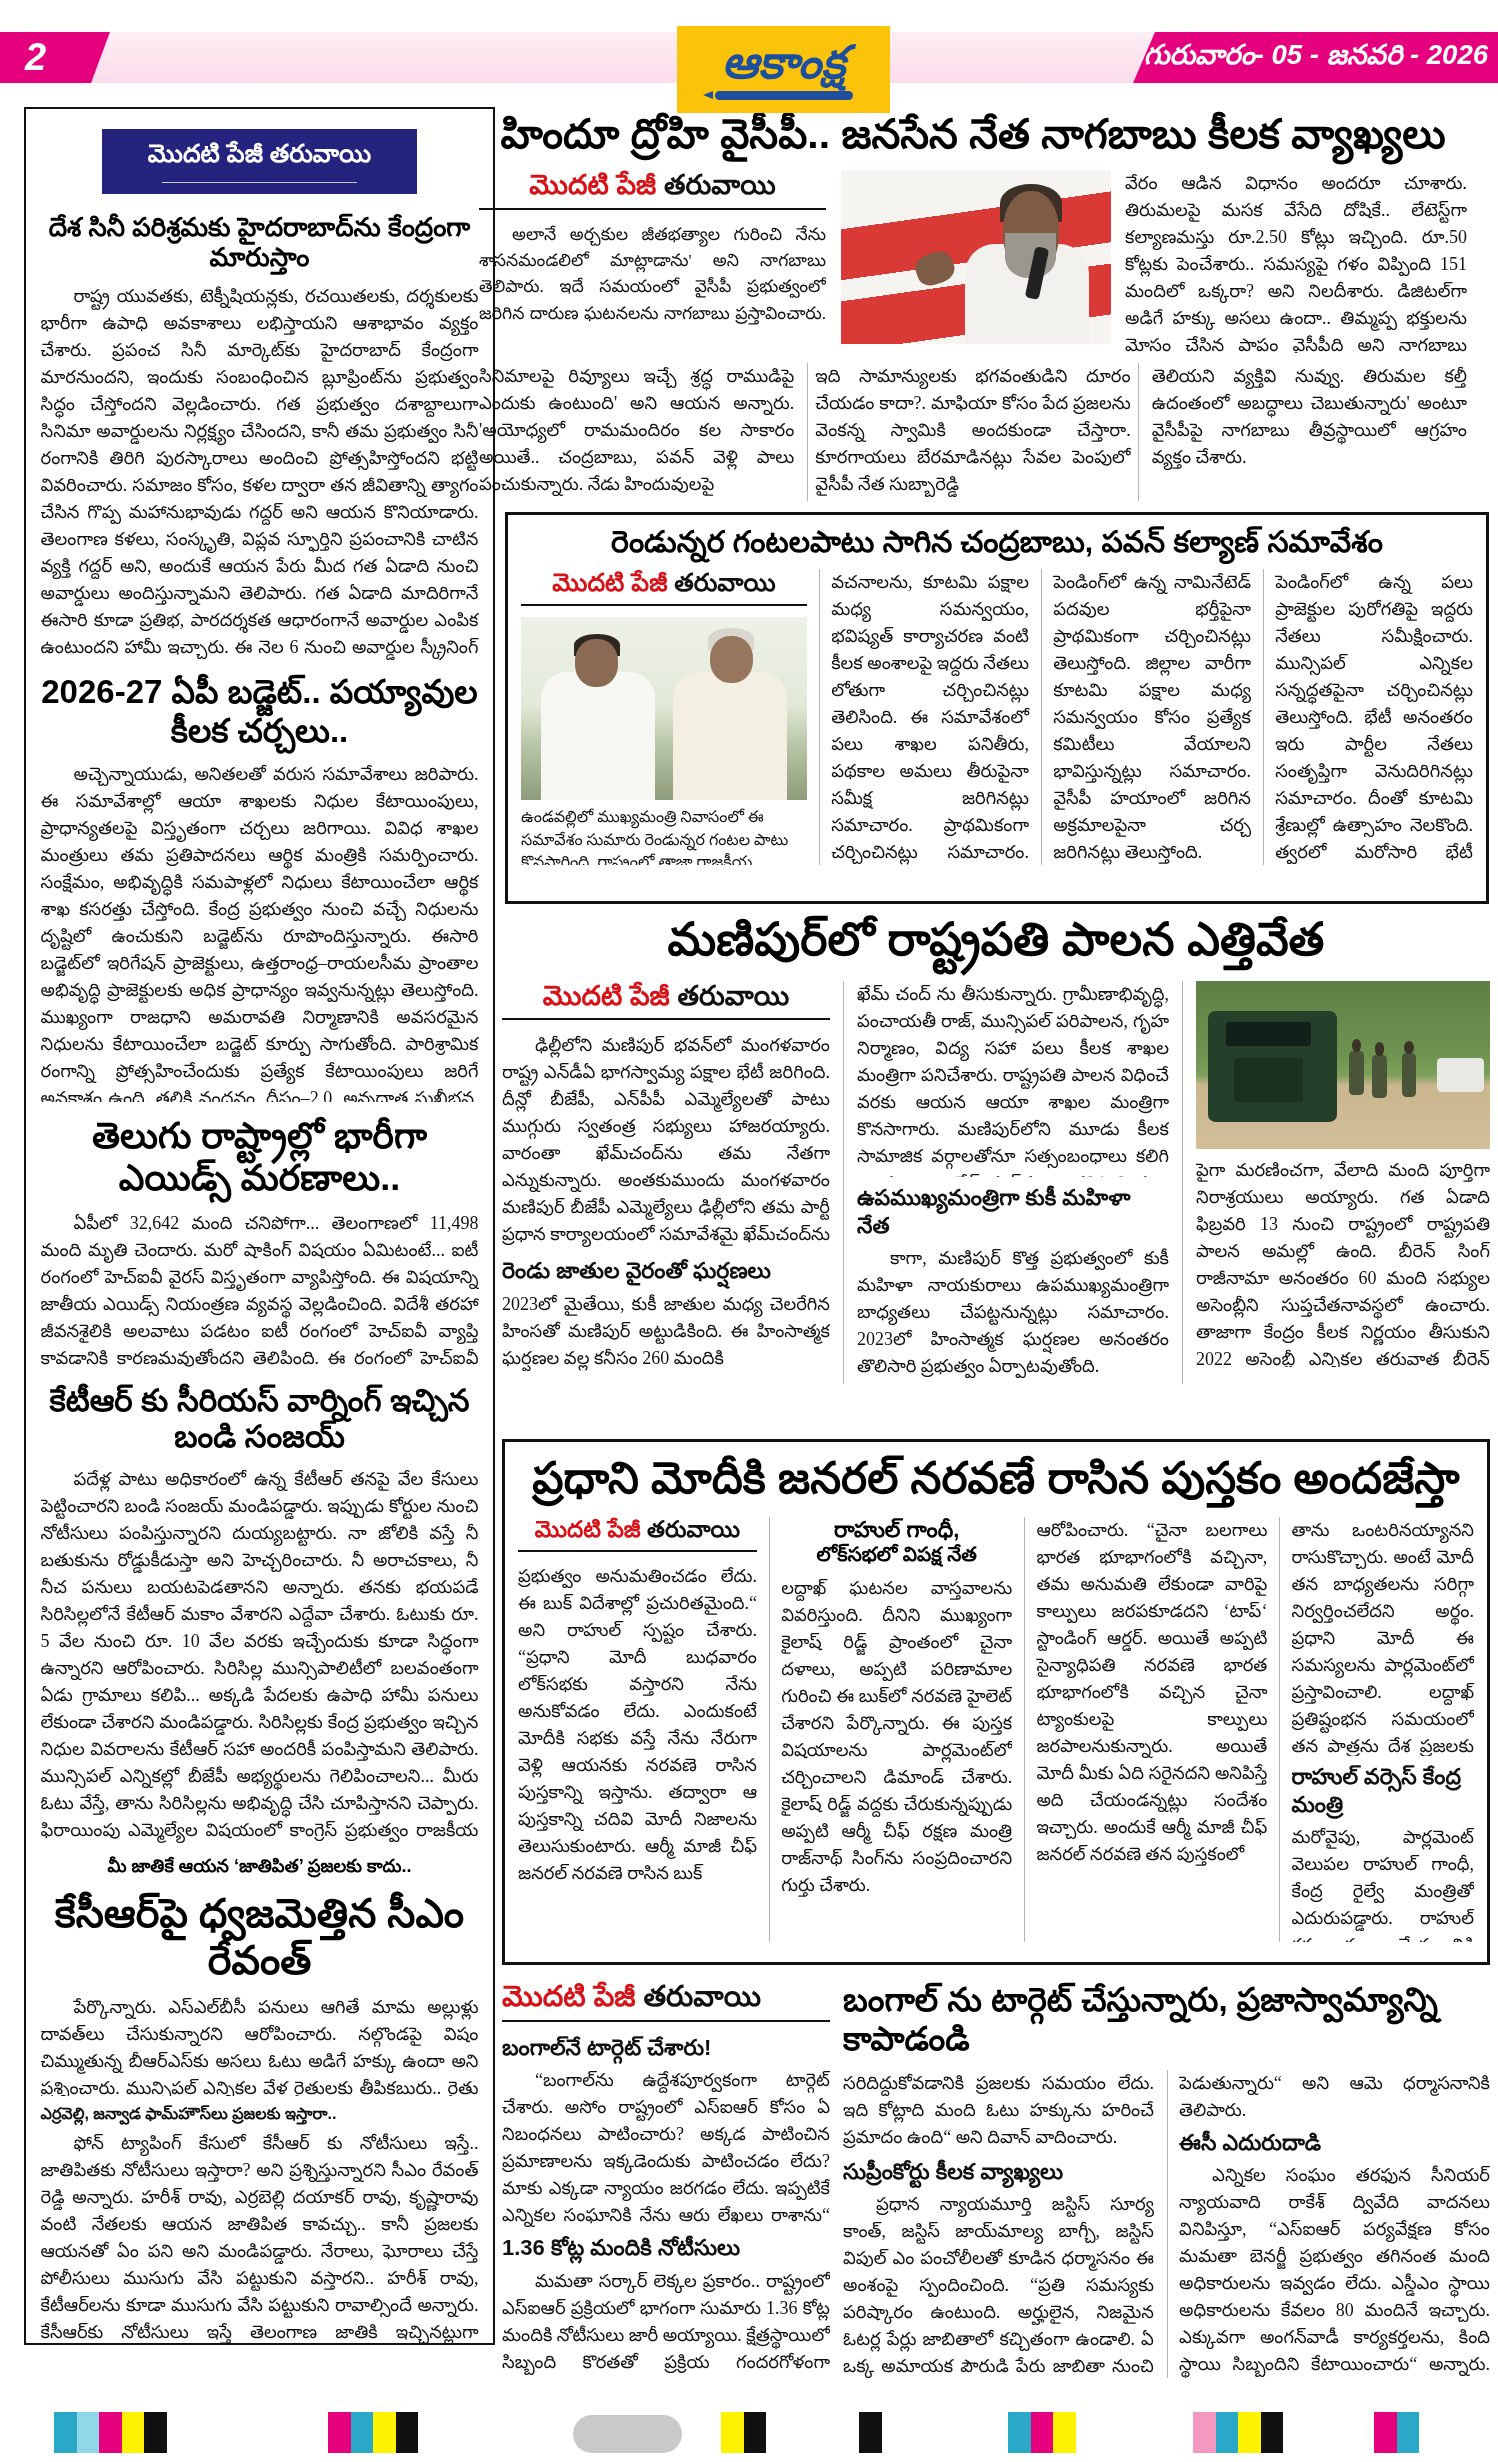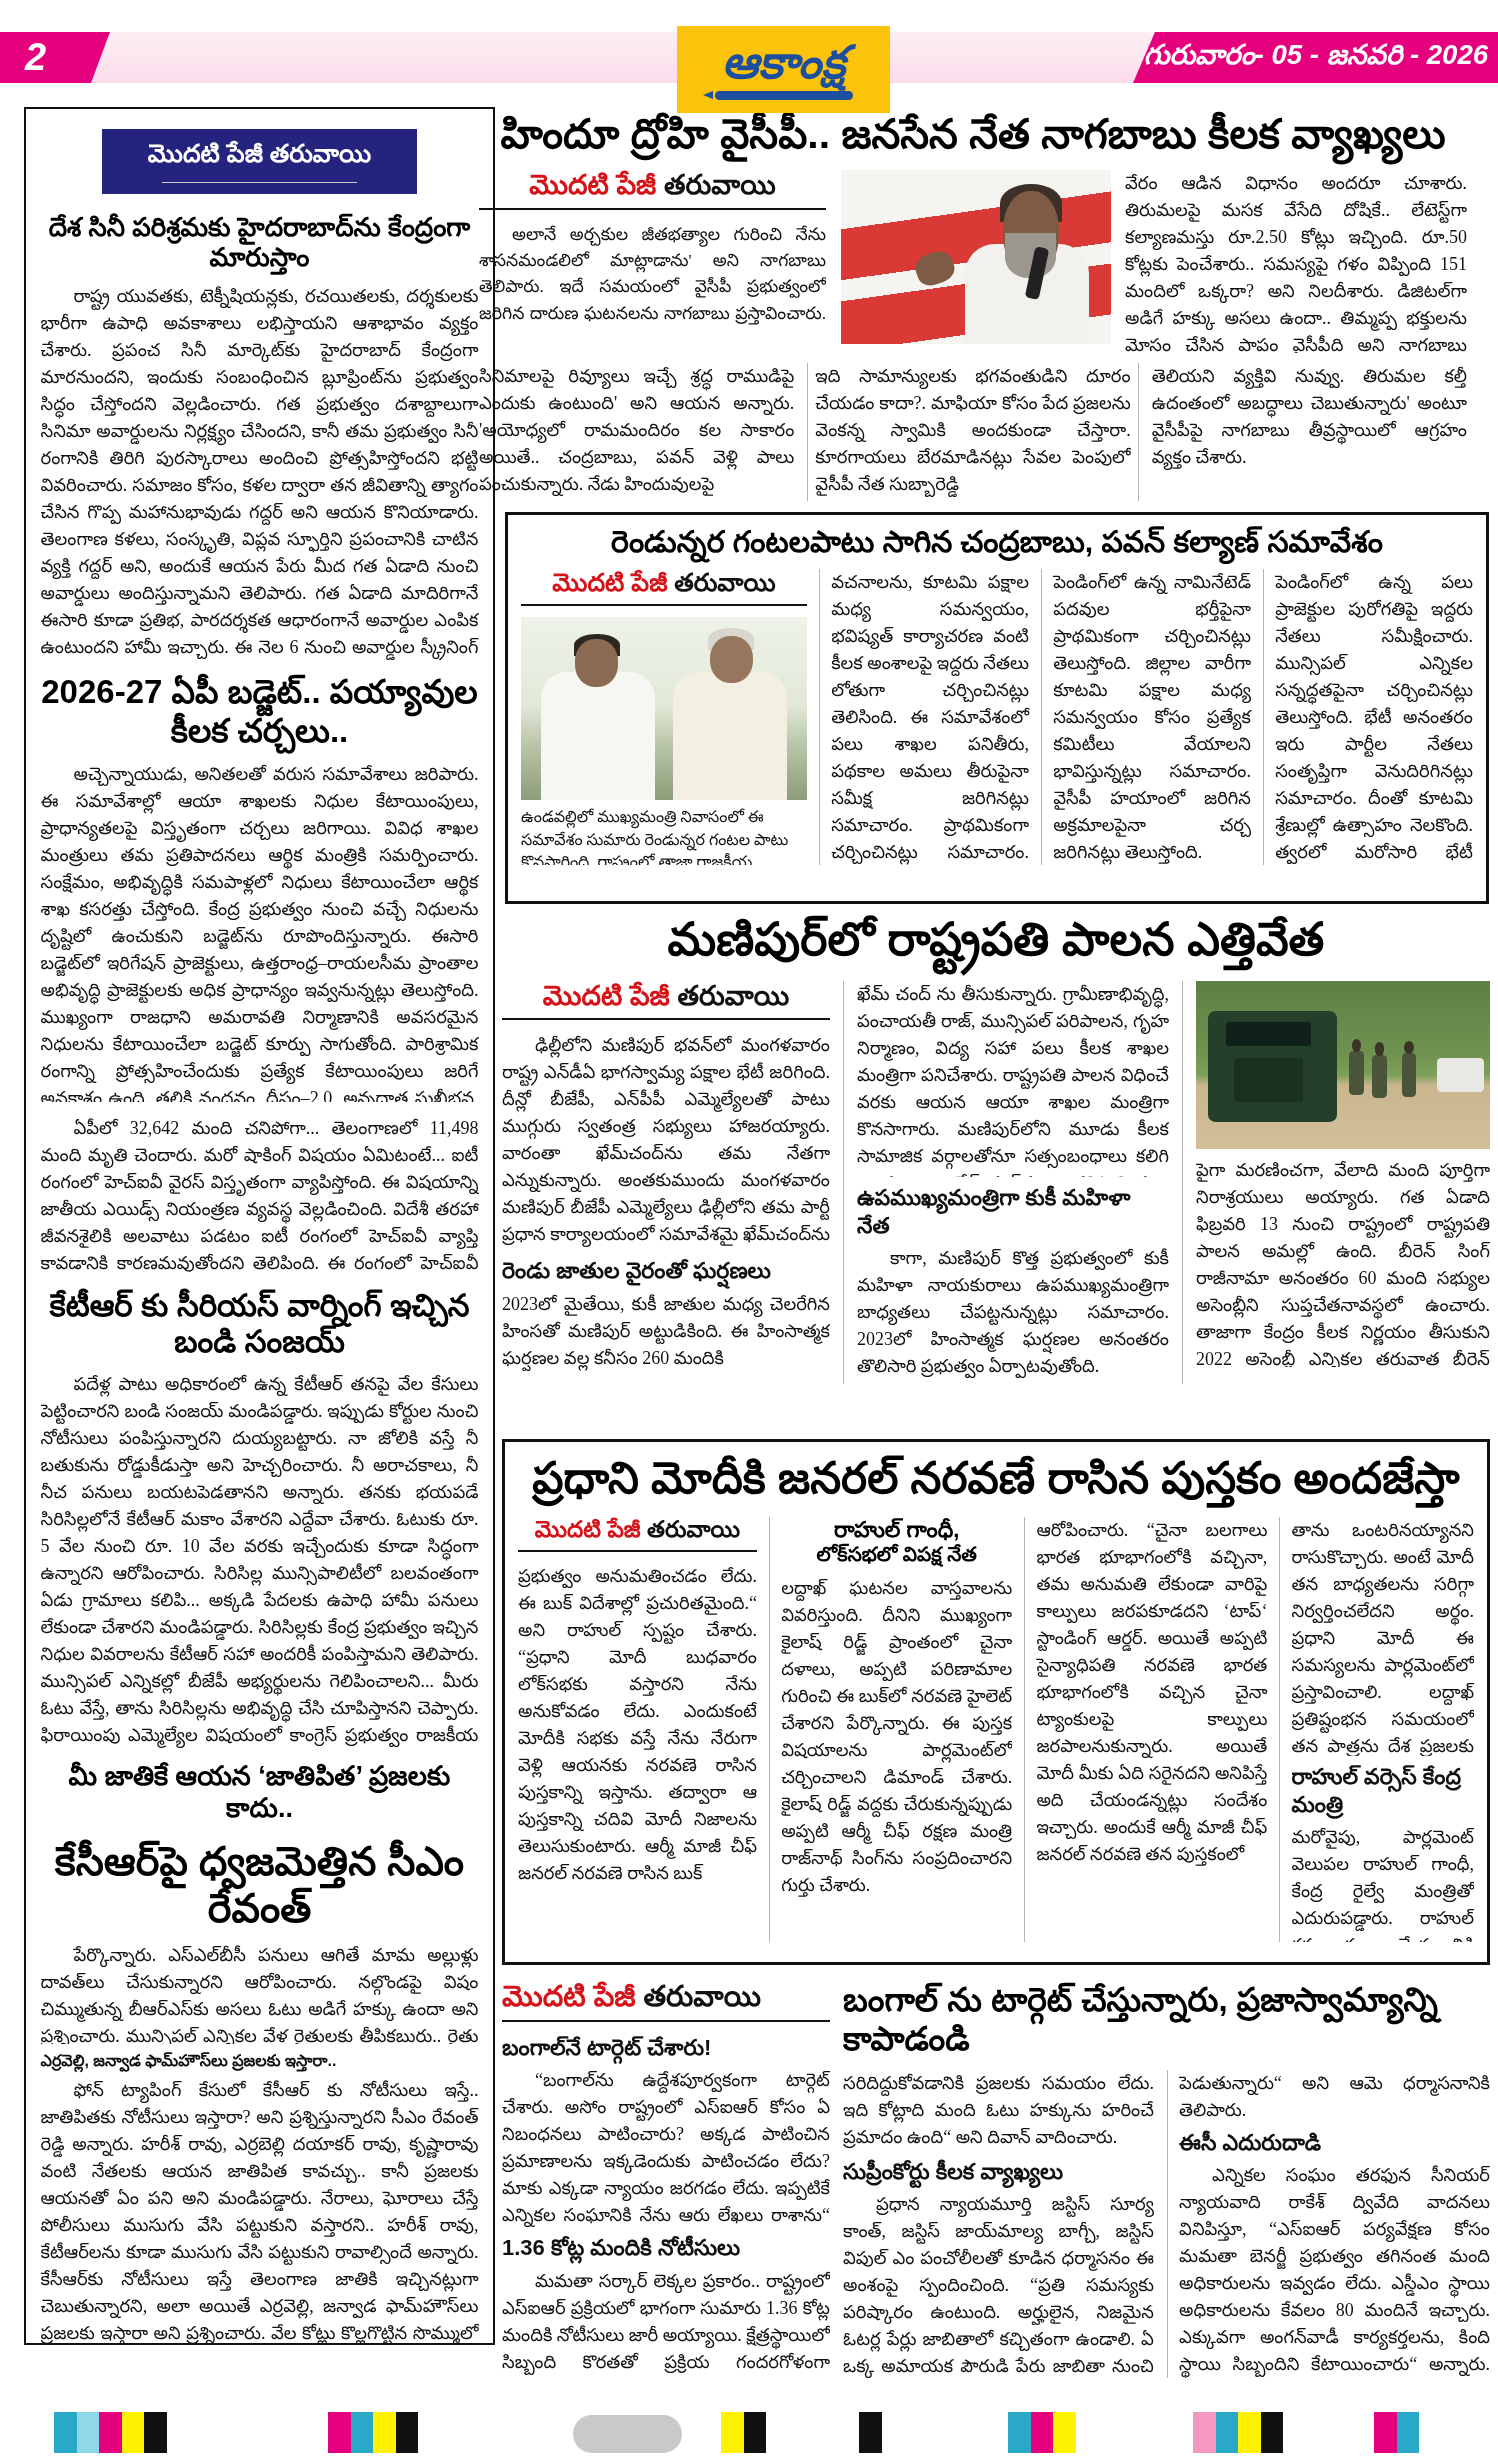--- a/index.html
+++ b/index.html
@@ -105,30 +105,31 @@
       <div class="head" style="font-size:26px;">దేశ సినీ పరిశ్రమకు హైదరాబాద్‌ను కేంద్రంగా మారుస్తాం</div>
       <div class="body-txt ind" style="height:377px;margin-top:10px;">రాష్ట్ర యువతకు, టెక్నీషియన్లకు, రచయితలకు, దర్శకులకు భారీగా ఉపాధి అవకాశాలు లభిస్తాయని ఆశాభావం వ్యక్తం చేశారు. ప్రపంచ సినీ మార్కెట్‌కు హైదరాబాద్ కేంద్రంగా మారనుందని, ఇందుకు సంబంధించిన బ్లూప్రింట్‌ను ప్రభుత్వం సిద్ధం చేస్తోందని వెల్లడించారు. గత ప్రభుత్వం దశాబ్దాలుగా సినిమా అవార్డులను నిర్లక్ష్యం చేసిందని, కానీ తమ ప్రభుత్వం సినీ రంగానికి తిరిగి పురస్కారాలు అందించి ప్రోత్సహిస్తోందని భట్టి వివరించారు. సమాజం కోసం, కళల ద్వారా తన జీవితాన్ని త్యాగం చేసిన గొప్ప మహానుభావుడు గద్దర్ అని ఆయన కొనియాడారు. తెలంగాణ కళలు, సంస్కృతి, విప్లవ స్ఫూర్తిని ప్రపంచానికి చాటిన వ్యక్తి గద్దర్ అని, అందుకే ఆయన పేరు మీద గత ఏడాది నుంచి అవార్డులు అందిస్తున్నామని తెలిపారు. గత ఏడాది మాదిరిగానే ఈసారి కూడా ప్రతిభ, పారదర్శకత ఆధారంగానే అవార్డుల ఎంపిక ఉంటుందని హామీ ఇచ్చారు. ఈ నెల 6 నుంచి అవార్డుల స్క్రీనింగ్ ప్రారంభమవుతుందని, ఫిబ్రవరి 19న ఉగాది పర్వదినం నాడు అవార్డుల ప్రదానోత్సవాన్ని ఘనంగా నిర్వహిస్తామని ప్రకటించారు. ఈ సమావేశంలో ఫిలిం డెవలప్‌మెంట్ కార్పొరేషన్ చైర్మన్ దిల్ రాజు, పీఆర్ కమిషనర్ ప్రియాంక, ఎఫ్‌డీసీ ఈడీ కిశోర్ బాబుతో పాటు సినీ ప్రముఖులు తనికెళ్ల భరణి, రామారావు, రోజా రమణి, అశోక్ కుమార్ తదితరులు పాల్గొన్నారు.</div>
     </div>
 
     <div class="lart">
       <div class="head" style="font-size:33px;">2026-27 ఏపీ బడ్జెట్.. పయ్యావుల కీలక చర్చలు..</div>
       <div class="body-txt ind" style="height:341px;margin-top:10px;">అచ్చెన్నాయుడు, అనితలతో వరుస సమావేశాలు జరిపారు. ఈ సమావేశాల్లో ఆయా శాఖలకు నిధుల కేటాయింపులు, ప్రాధాన్యతలపై విస్తృతంగా చర్చలు జరిగాయి. వివిధ శాఖల మంత్రులు తమ ప్రతిపాదనలు ఆర్థిక మంత్రికి సమర్పించారు. సంక్షేమం, అభివృద్ధికి సమపాళ్లలో నిధులు కేటాయించేలా ఆర్థిక శాఖ కసరత్తు చేస్తోంది. కేంద్ర ప్రభుత్వం నుంచి వచ్చే నిధులను దృష్టిలో ఉంచుకుని బడ్జెట్‌ను రూపొందిస్తున్నారు. ఈసారి బడ్జెట్‌లో ఇరిగేషన్ ప్రాజెక్టులు, ఉత్తరాంధ్ర–రాయలసీమ ప్రాంతాల అభివృద్ధి ప్రాజెక్టులకు అధిక ప్రాధాన్యం ఇవ్వనున్నట్లు తెలుస్తోంది. ముఖ్యంగా రాజధాని అమరావతి నిర్మాణానికి అవసరమైన నిధులను కేటాయించేలా బడ్జెట్ కూర్పు సాగుతోంది. పారిశ్రామిక రంగాన్ని ప్రోత్సహించేందుకు ప్రత్యేక కేటాయింపులు జరిగే అవకాశం ఉంది. తల్లికి వందనం, దీపం–2.0, అన్నదాత సుఖీభవ, స్త్రీ శక్తి, ఎన్టీఆర్ భరోసా పెన్షన్లు వంటి పథకాలకు ప్రత్యేక నిధులు కేటాయించే అవకాశం ఉంది. రోడ్ల అభివృద్ధిపైనా ఈ బడ్జెట్‌లో ప్రత్యేక దృష్టి సారించనున్నారు. ఇప్పటికే బడ్జెట్ కేటాయింపులపై ముఖ్యమంత్రి చంద్రబాబు నాయుడుతో ఆర్థిక మంత్రి పయ్యావుల కేశవ్ మంగళవారం (ఫిబ్రవరి 3) చర్చలు జరిపారు. అలాగే మిగిలిన శాఖల మంత్రులతోనూ త్వరలో సమావేశాలు జరిగే అవకాశం ఉంది.</div>
     </div>
 
     <div class="lart">
+      <div class="head" style="font-size:36px;">తెలుగు రాష్ట్రాల్లో భారీగా ఎయిడ్స్ మరణాలు..</div>
       <div class="body-txt ind" style="height:160px;margin-top:10px;">ఏపీలో 32,642 మంది చనిపోగా... తెలంగాణలో 11,498 మంది మృతి చెందారు. మరో షాకింగ్ విషయం ఏమిటంటే... ఐటీ రంగంలో హెచ్ఐవీ వైరస్ విస్తృతంగా వ్యాపిస్తోంది. ఈ విషయాన్ని జాతీయ ఎయిడ్స్ నియంత్రణ వ్యవస్థ వెల్లడించింది. విదేశీ తరహా జీవనశైలికి అలవాటు పడటం ఐటీ రంగంలో హెచ్ఐవీ వ్యాప్తి కావడానికి కారణమవుతోందని తెలిపింది. ఈ రంగంలో హెచ్ఐవీ పరీక్షల సంఖ్యలను పెంచాల్సి ఉందని సూచించింది.</div>
     </div>
 
     <div class="lart">
       <div class="head" style="font-size:31px;">కేటీఆర్ కు సీరియస్ వార్నింగ్ ఇచ్చిన బండి సంజయ్</div>
       <div class="body-txt ind" style="height:377px;margin-top:10px;">పదేళ్ల పాటు అధికారంలో ఉన్న కేటీఆర్ తనపై వేల కేసులు పెట్టించారని బండి సంజయ్ మండిపడ్డారు. ఇప్పుడు కోర్టుల నుంచి నోటీసులు పంపిస్తున్నారని దుయ్యబట్టారు. నా జోలికి వస్తే నీ బతుకును రోడ్డుకీడుస్తా అని హెచ్చరించారు. నీ అరాచకాలు, నీ నీచ పనులు బయటపెడతానని అన్నారు. తనకు భయపడే సిరిసిల్లలోనే కేటీఆర్ మకాం వేశారని ఎద్దేవా చేశారు. ఓటుకు రూ. 5 వేల నుంచి రూ. 10 వేల వరకు ఇచ్చేందుకు కూడా సిద్ధంగా ఉన్నారని ఆరోపించారు. సిరిసిల్ల మున్సిపాలిటీలో బలవంతంగా ఏడు గ్రామాలు కలిపి... అక్కడి పేదలకు ఉపాధి హామీ పనులు లేకుండా చేశారని మండిపడ్డారు. సిరిసిల్లకు కేంద్ర ప్రభుత్వం ఇచ్చిన నిధుల వివరాలను కేటీఆర్ సహా అందరికీ పంపిస్తామని తెలిపారు. మున్సిపల్ ఎన్నికల్లో బీజేపీ అభ్యర్థులను గెలిపించాలని... మీరు ఓటు వేస్తే, తాను సిరిసిల్లను అభివృద్ధి చేసి చూపిస్తానని చెప్పారు. ఫిరాయింపు ఎమ్మెల్యేల విషయంలో కాంగ్రెస్ ప్రభుత్వం రాజకీయ వ్యభిచారం చేస్తోందని సంజయ్ అన్నారు. పార్టీ మారినట్టు అన్ని ఆధారాలు ఉన్నప్పటికీ... స్పీకర్ కేసు కొట్టేయడం దారుణమని చెప్పారు. రాజ్యాంగబద్ధమైన స్పీకర్ స్థానంలో ఉండి... చరిత్రహీనులు కావద్దని సూచించారు.</div>
     </div>
 
     <div class="lart">
-      <div class="head" style="font-size:27px;">మీ జాతికే ఆయన ‘జాతిపిత’ ప్రజలకు కాదు..</div>
+      <div class="head" style="font-size:18px;">మీ జాతికే ఆయన ‘జాతిపిత’ ప్రజలకు కాదు..</div>
       <div class="head" style="font-size:40px;margin-top:13px;">కేసీఆర్‌పై ధ్వజమెత్తిన సీఎం రేవంత్</div>
       <div class="body-txt ind" style="height:102px;margin-top:10px;">పేర్కొన్నారు. ఎస్ఎల్‌బీసీ పనులు ఆగితే మామ అల్లుళ్లు దావత్‌లు చేసుకున్నారని ఆరోపించారు. నల్గొండపై విషం చిమ్ముతున్న బీఆర్ఎస్‌కు అసలు ఓటు అడిగే హక్కు ఉందా అని ప్రశ్నించారు. మున్సిపల్ ఎన్నికల వేళ రైతులకు తీపికబురు.. రైతు భరోసాపై సీఎం రేవంత్ కీలక ప్రకటన</div>
       <div class="subhead" style="font-size:16px;">ఎర్రవెల్లి, జన్వాడ ఫామ్‌హౌస్‌లు ప్రజలకు ఇస్తారా..</div>
       <div class="body-txt ind" style="height:341px;">ఫోన్ ట్యాపింగ్ కేసులో కేసీఆర్ కు నోటీసులు ఇస్తే.. జాతిపితకు నోటీసులు ఇస్తారా? అని ప్రశ్నిస్తున్నారని సీఎం రేవంత్ రెడ్డి అన్నారు. హరీశ్ రావు, ఎర్రబెల్లి దయాకర్ రావు, కృష్ణారావు వంటి నేతలకు ఆయన జాతిపిత కావచ్చు.. కానీ ప్రజలకు ఆయనతో ఏం పని అని మండిపడ్డారు. నేరాలు, ఘోరాలు చేస్తే పోలీసులు ముసుగు వేసి పట్టుకుని వస్తారని.. హరీశ్ రావు, కేటీఆర్‌లను కూడా ముసుగు వేసి పట్టుకుని రావాల్సిందే అన్నారు. కేసీఆర్‌కు నోటీసులు ఇస్తే తెలంగాణ జాతికి ఇచ్చినట్లుగా చెబుతున్నారని, అలా అయితే ఎర్రవెల్లి, జన్వాడ ఫామ్‌హౌస్‌లు ప్రజలకు ఇస్తారా అని ప్రశ్నించారు. వేల కోట్లు కొల్లగొట్టిన సొమ్ములో నిరుద్యోగులకు ఏమైనా ఇస్తారా అని నిలదీశారు. ఎమ్మెల్యేలు, ఎంపీలు, ఎమ్మెల్సీలు, మంత్రులు అన్నీ అనుభవించారని.. తెలంగాణ సమాజానికి ఏమైనా ఇచ్చారా? అని ధ్వజమెత్తారు. తెలంగాణ కోసం సర్వం త్యాగం చేసిన ప్రొఫెసర్ జయశంకర్ జాతిపిత అవుతారు కానీ.. కేసీఆర్ ఎలా అవుతారని ప్రశ్నించారు. తెలంగాణ ఇచ్చిన సోనియా గాంధీ తెలంగాణ తల్లి అవుతుందని సీఎం రేవంత్ రెడ్డి వ్యాఖ్యానించారు.</div>
     </div>
 
   </div>
 
   <div class="art" style="left:479px;top:110px;width:988px;height:396px;">
     <div class="head" style="font-size:41px;">హిందూ ద్రోహి వైసీపీ.. జనసేన నేత నాగబాబు కీలక వ్యాఖ్యలు</div>

